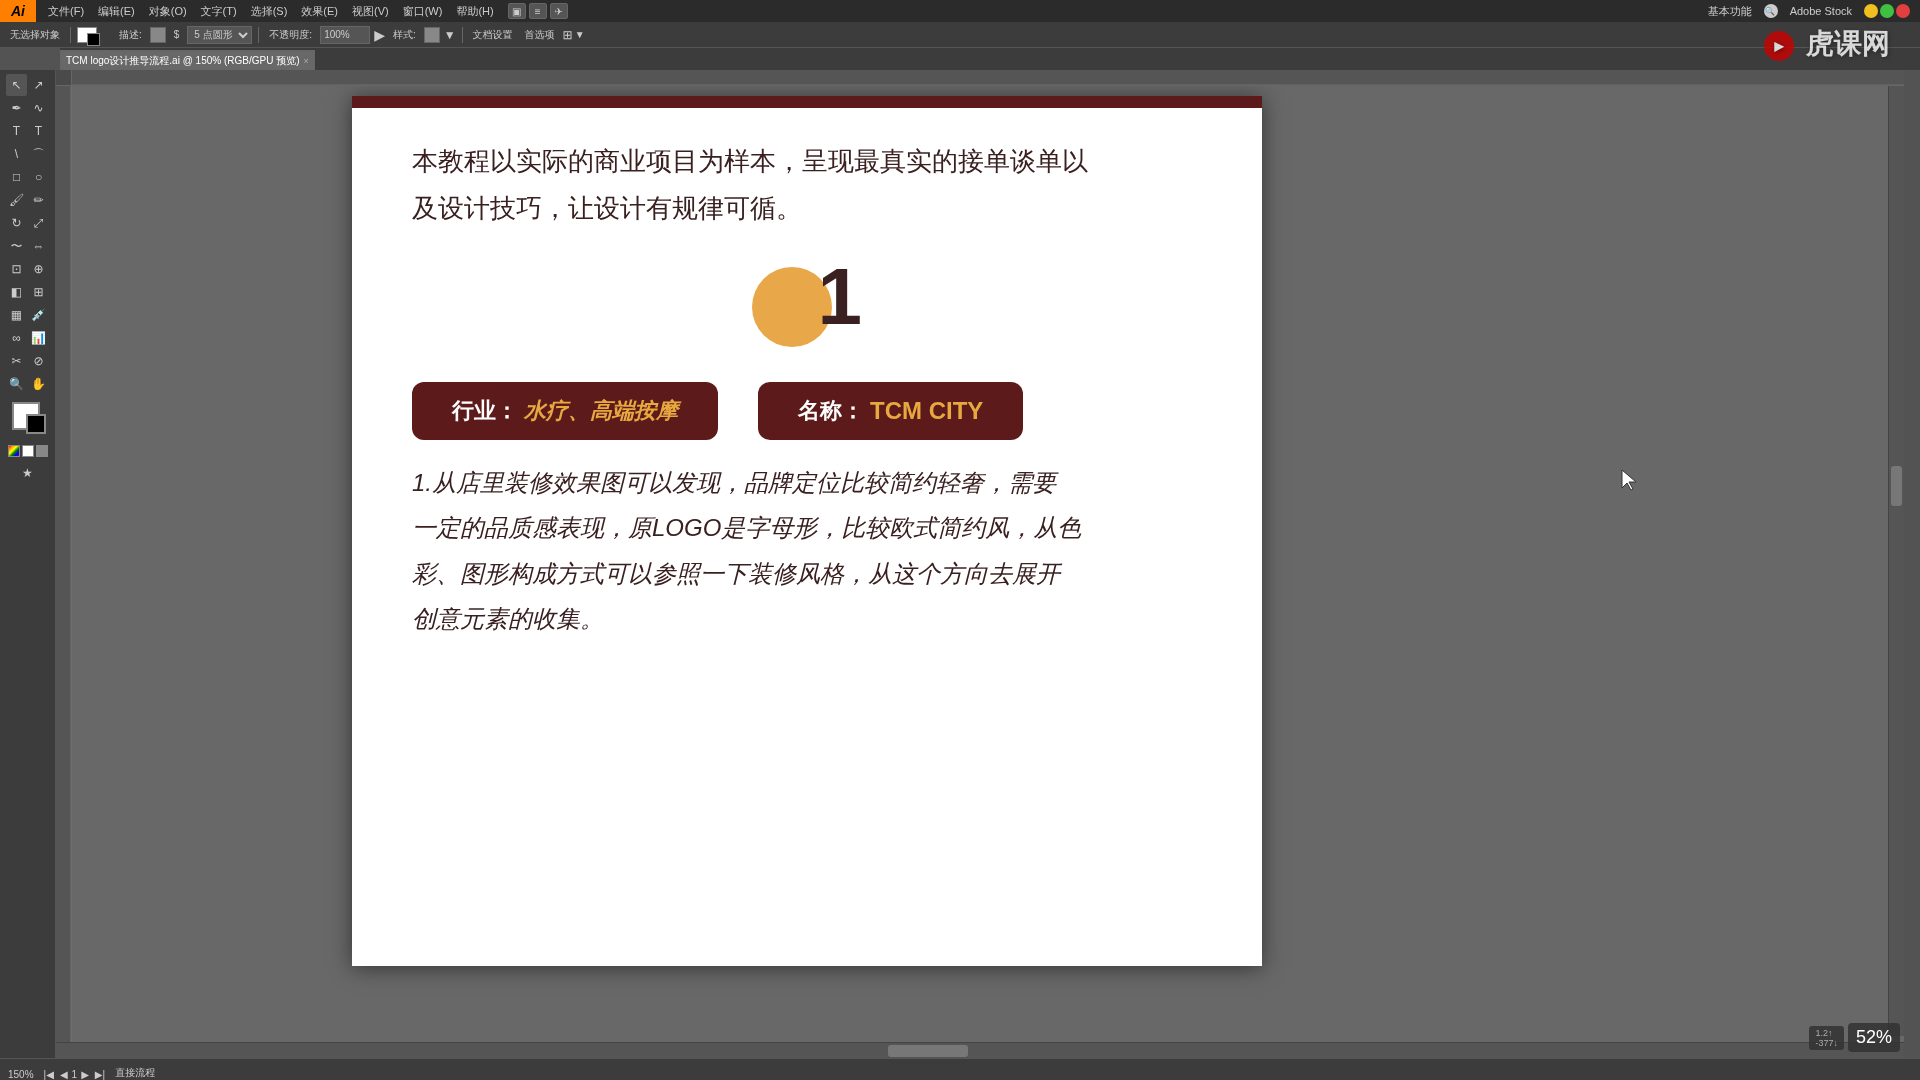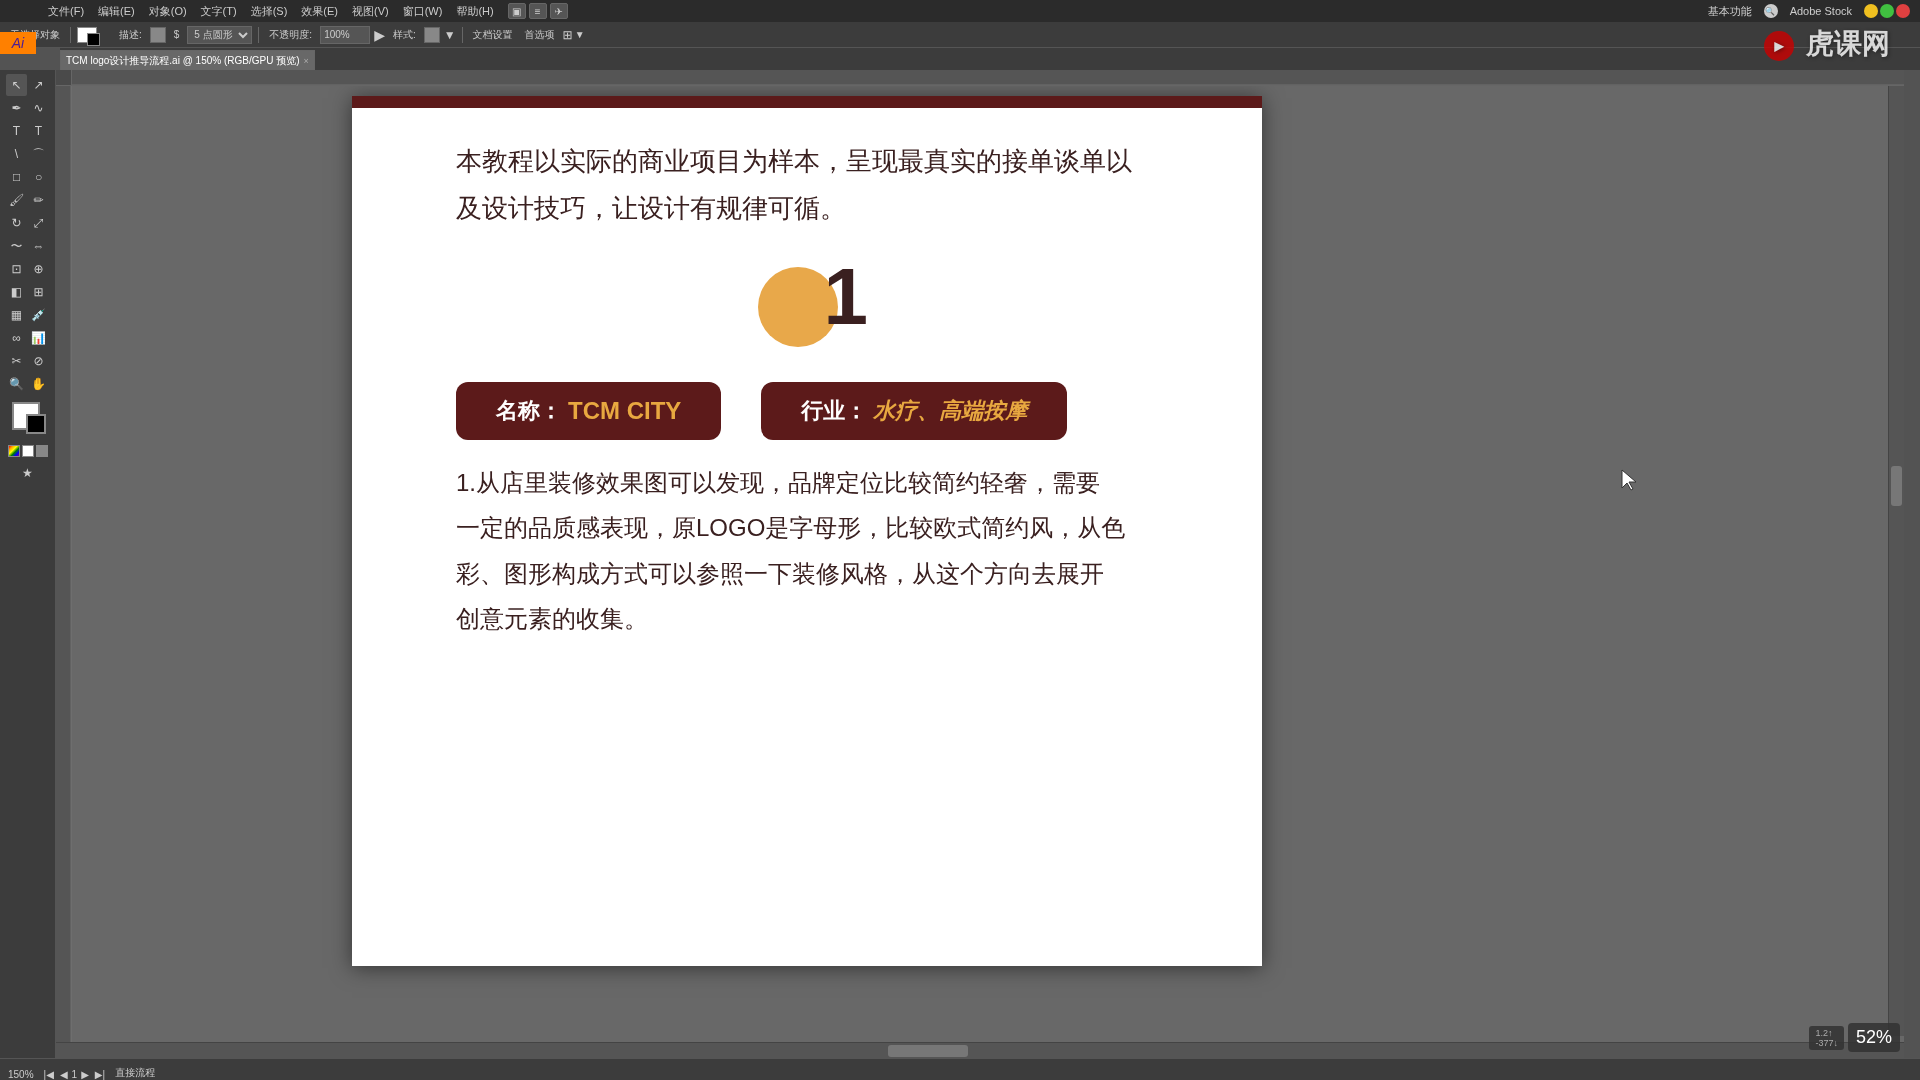--- a/index.html
+++ b/index.html
@@ -204,23 +204,22 @@
 
     
     .artboard-top-bar {
       width: 100%;
       height: 12px;
       background: #5c1a1a;
     }
 
     
     .artboard-content {
-      padding: 30px 92px;
+      padding: 30px 60px;
       font-family: 'Microsoft YaHei', 'SimHei', sans-serif;
-      margin-left: 12px;
     }
 
     .intro-text {
       font-size: 26px;
       color: #3a2020;
       line-height: 1.8;
       margin-bottom: 30px;
     }
 
     .number-icon-area {
@@ -392,26 +391,25 @@
     
     .ai-logo {
       position: absolute;
       top: 0; left: 0;
       width: 36px;
       height: 22px;
       background: #ff8000;
       display: flex;
       align-items: center;
       justify-content: center;
-      font-weight: 400;
+      font-weight: 700;
       font-size: 14px;
-      color: #4c1d95;
+      color: #000000;
       font-style: italic;
       z-index: 200;
-      margin-top: 32px;
     }
   </style>
 </head>
 <body>
 
 <div class="ai-logo">
   <span>Ai</span>
 </div>
 
 <div class="menu-bar">
@@ -582,31 +580,31 @@
         </p>
 
         <div class="number-icon-area">
           <div class="number-circle-container">
             <div class="number-circle"></div>
             <span class="number-text">1</span>
           </div>
         </div>
 
         <div class="badges-row">
+          <div class="badge badge-industry">
+            <span style="color:#fff;">行业：</span>
+              <span style="color:#e8a840;font-style:italic;font-weight:900;">水疗、高端按摩</span>
+          </div>
           <div class="badge badge-name">
             <span style="color:#fff;">名称：</span>
               <span style="color:#e8a840;font-size:24px;font-weight:900;">TCM CITY</span>
           </div>
-          <div class="badge badge-industry">
-            <span style="color:#fff;">行业：</span>
-              <span style="color:#e8a840;font-style:italic;font-weight:900;">水疗、高端按摩</span>
-          </div>
         </div>
 
-        <p class="body-text" style="font-family:'Microsoft YaHei',SimHei,sans-serif;">
+        <p class="body-text" style="font-family:'Microsoft YaHei',SimHei,sans-serif;font-style:italic;">
           1.从店里装修效果图可以发现，品牌定位比较简约轻奢，需要<br>
           一定的品质感表现，原LOGO是字母形，比较欧式简约风，从色<br>
           彩、图形构成方式可以参照一下装修风格，从这个方向去展开<br>
           创意元素的收集。
         </p>
       </div>
     </div>
   </div>
 
   <div class="right-scrollbar">

